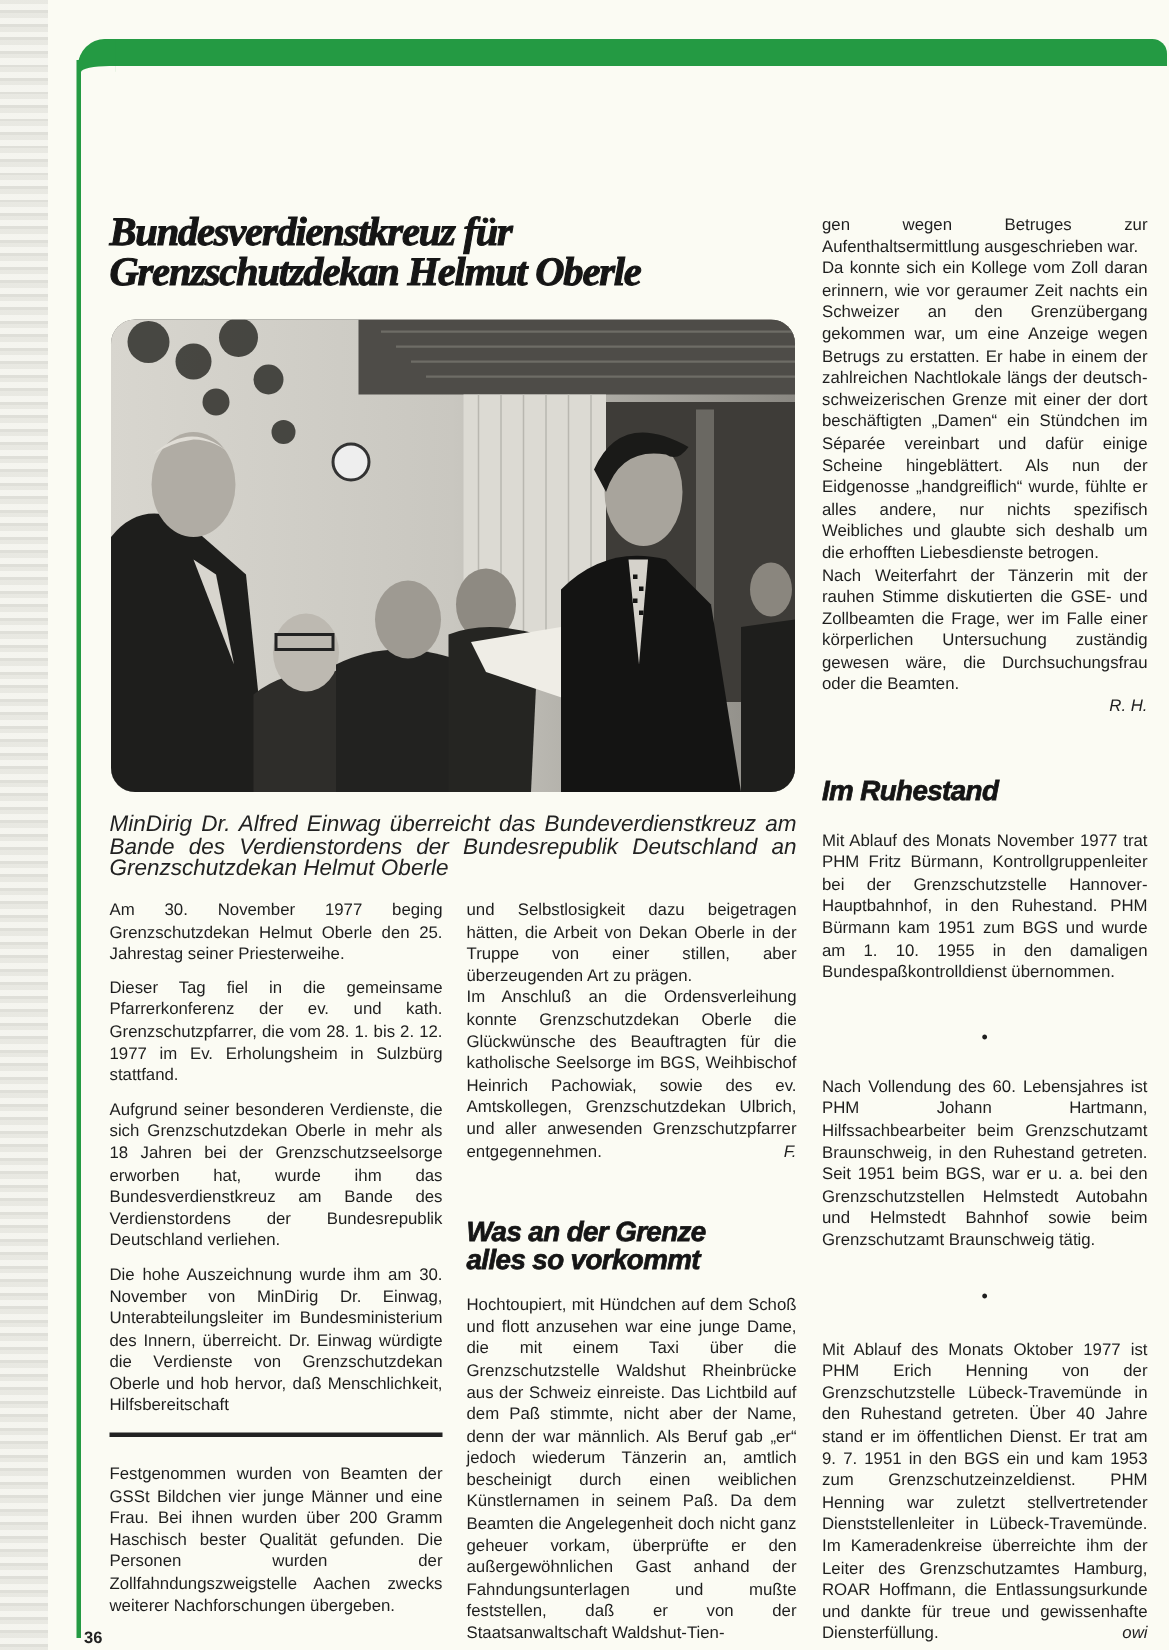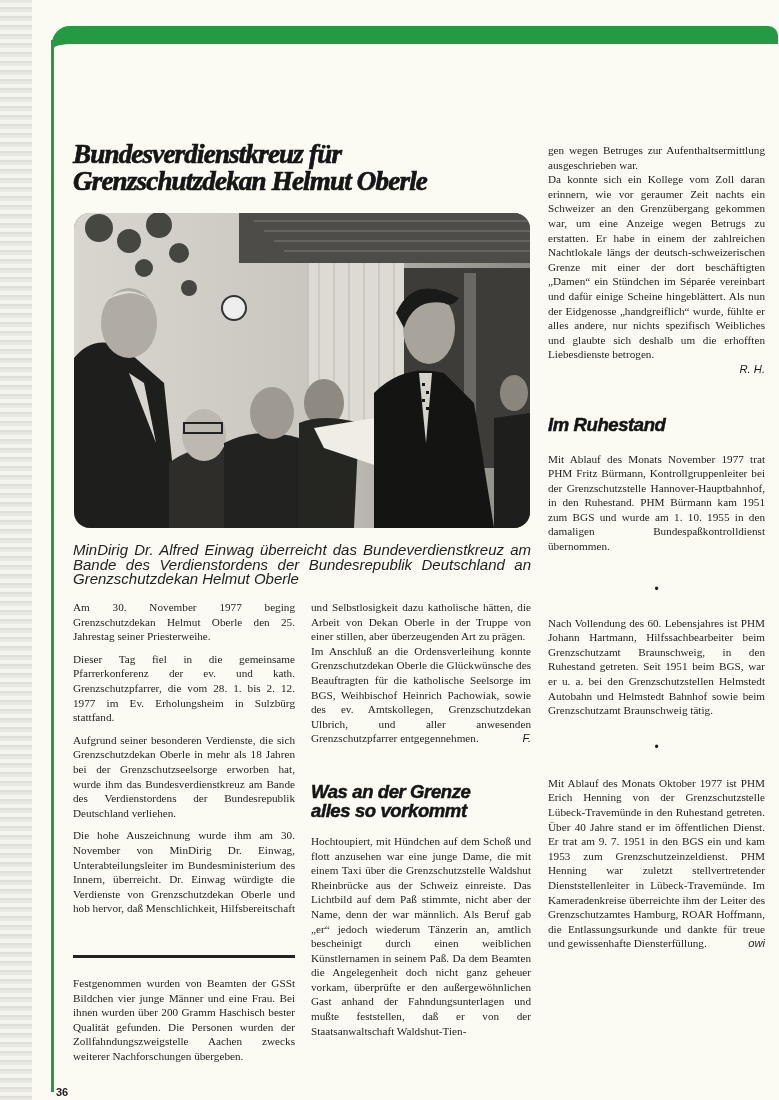--- a/index.html
+++ b/index.html
@@ -33,21 +33,21 @@
   }
   .photo {
     position:absolute; left:74px; top:213px; width:456px; height:315px;
     border-radius:16px; overflow:hidden; background:#6a6a66;
   }
   .caption {
     position:absolute; left:73px; top:543px; width:458px;
     font-style:italic; font-size:15px; line-height:14.6px; text-align:justify; color:#222;
   }
   .col { position:absolute; font-size:11.2px; line-height:14.6px; text-align:justify; color:#1e1e1e; }
-  .col p { margin:0 0 8px 0;font-family:Liberation Serif, serif; }
+  .col p { margin:0 0 8px 0; }
   .col p.tight { margin:0; }
   .sig { text-align:right;font-style:italic; }
   .subhead {
     font-weight:bold; font-style:italic; font-size:18.5px; line-height:19px;
     letter-spacing:-0.4px; color:#151515; -webkit-text-stroke:0.5px #151515;
   }
   .divider { position:absolute; height:3px; background:#222; }
   .dot { text-align:center; font-size:12px; line-height:14px; }
   .pagenum { position:absolute; left:56px; top:1086px; font-size:11px; font-weight:bold; color:#222; }
 </style>
@@ -142,34 +142,35 @@
 </div>
 
 <div class="divider" style="left:73px; top:955px; width:222px;"></div>
 
 <div class="col" style="left:73px; top:976px; width:222px;">
   <p class="tight">Festgenommen wurden von Beamten der GSSt Bildchen vier junge Männer und eine Frau. Bei ihnen wurden über 200 Gramm Haschisch bester Qualität gefunden. Die Personen wurden der Zollfahndungszweigstelle Aachen zwecks weiterer Nachforschungen übergeben.</p>
 </div>
 <div class="pagenum">36</div>
 
 <div class="col" style="left:311px; top:600px; width:220px;">
-  <p class="tight">und Selbstlosigkeit dazu katholische hätten, die Arbeit von Dekan Oberle in der Truppe von einer stillen, aber überzeugenden Art zu prägen.</p>
+  <p class="tight">und Selbstlosigkeit dazu beigetragen hätten, die Arbeit von Dekan Oberle in der Truppe von einer stillen, aber überzeugenden Art zu prägen.</p>
   <p class="tight">Im Anschluß an die Ordensverleihung konnte Grenzschutzdekan Oberle die Glückwünsche des Beauftragten für die katholische Seelsorge im BGS, Weihbischof Heinrich Pachowiak, sowie des ev. Amtskollegen, Grenzschutzdekan Ulbrich, und aller anwesenden Grenzschutzpfarrer entgegennehmen.</p>
   <div class="sig" style="margin-top:-14.6px;">F.</div>
 
   <div class="subhead" style="margin-top:36px;">
     <div>Was an der Grenze</div>
     <div>alles so vorkommt</div>
   </div>
   <p class="tight" style="margin-top:14px;">Hochtoupiert, mit Hündchen auf dem Schoß und flott anzusehen war eine junge Dame, die mit einem Taxi über die Grenzschutzstelle Waldshut Rheinbrücke aus der Schweiz einreiste. Das Lichtbild auf dem Paß stimmte, nicht aber der Name, denn der war männlich. Als Beruf gab „er“ jedoch wiederum Tänzerin an, amtlich bescheinigt durch einen weiblichen Künstlernamen in seinem Paß. Da dem Beamten die Angelegenheit doch nicht ganz geheuer vorkam, überprüfte er den außergewöhnlichen Gast anhand der Fahndungsunterlagen und mußte feststellen, daß er von der Staatsanwaltschaft Waldshut-Tien-</p>
 </div>
 
 <div class="col" style="left:548px; top:143px; width:217px;">
   <p class="tight">gen wegen Betruges zur Aufenthaltsermittlung ausgeschrieben war.</p>
   <p class="tight">Da konnte sich ein Kollege vom Zoll daran erinnern, wie vor geraumer Zeit nachts ein Schweizer an den Grenzübergang gekommen war, um eine Anzeige wegen Betrugs zu erstatten. Er habe in einem der zahlreichen Nachtlokale längs der deutsch-schweizerischen Grenze mit einer der dort beschäftigten „Damen“ ein Stündchen im Séparée vereinbart und dafür einige Scheine hingeblättert. Als nun der Eidgenosse „handgreiflich“ wurde, fühlte er alles andere, nur nichts spezifisch Weibliches und glaubte sich deshalb um die erhofften Liebesdienste betrogen.</p>
+  <p class="tight">Nach Weiterfahrt der Tänzerin mit der rauhen Stimme diskutierten die GSE- und Zollbeamten die Frage, wer im Falle einer körperlichen Untersuchung zuständig gewesen wäre, die Durchsuchungsfrau oder die Beamten.</p>
   <div class="sig">R. H.</div>
 
   <div class="subhead" style="margin-top:38px;">Im Ruhestand</div>
 
   <p class="tight" style="margin-top:18px;">Mit Ablauf des Monats November 1977 trat PHM Fritz Bürmann, Kontrollgruppenleiter bei der Grenzschutzstelle Hannover-Hauptbahnhof, in den Ruhestand. PHM Bürmann kam 1951 zum BGS und wurde am 1. 10. 1955 in den damaligen Bundespaßkontrolldienst übernommen.</p>
   <div class="dot" style="margin-top:28px; margin-bottom:20px;">•</div>
   <p class="tight">Nach Vollendung des 60. Lebensjahres ist PHM Johann Hartmann, Hilfssachbearbeiter beim Grenzschutzamt Braunschweig, in den Ruhestand getreten. Seit 1951 beim BGS, war er u. a. bei den Grenzschutzstellen Helmstedt Autobahn und Helmstedt Bahnhof sowie beim Grenzschutzamt Braunschweig tätig.</p>
   <div class="dot" style="margin-top:22px; margin-bottom:22px;">•</div>
   <p class="tight">Mit Ablauf des Monats Oktober 1977 ist PHM Erich Henning von der Grenzschutzstelle Lübeck-Travemünde in den Ruhestand getreten. Über 40 Jahre stand er im öffentlichen Dienst. Er trat am 9. 7. 1951 in den BGS ein und kam 1953 zum Grenzschutzeinzeldienst. PHM Henning war zuletzt stellvertretender Dienststellenleiter in Lübeck-Travemünde. Im Kameradenkreise überreichte ihm der Leiter des Grenzschutzamtes Hamburg, ROAR Hoffmann, die Entlassungsurkunde und dankte für treue und gewissenhafte Diensterfüllung.</p>
   <div class="sig" style="margin-top:-14.6px;">owi</div>

